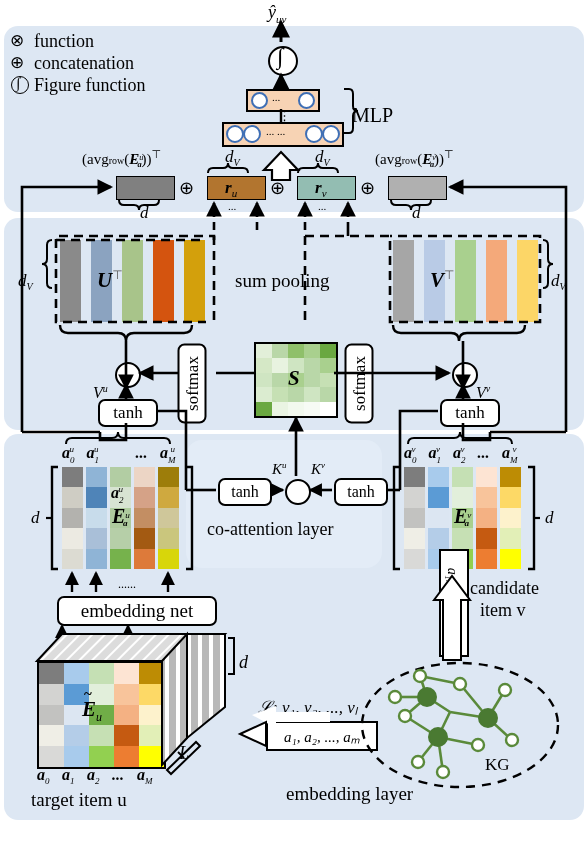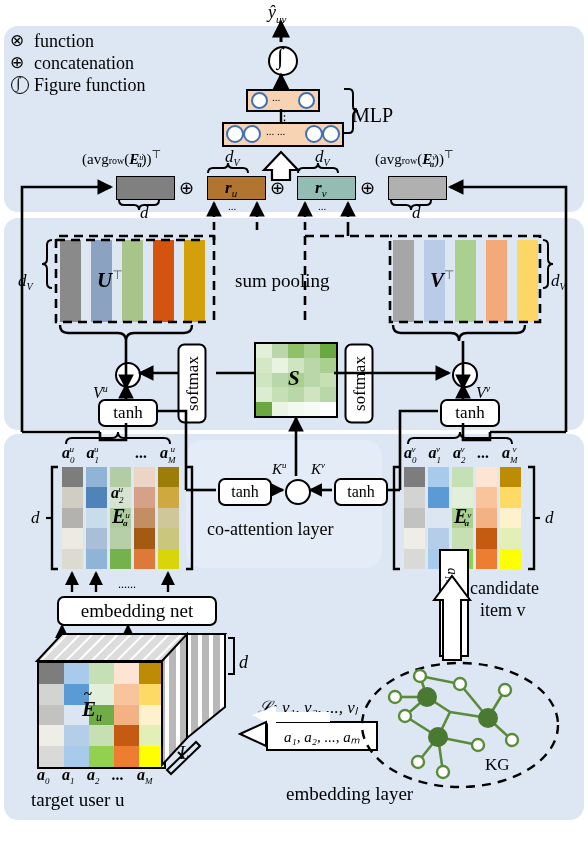--- a/index.html
+++ b/index.html
@@ -325,21 +325,21 @@
   <div class="abs" style="left:82px;top:697px;font-size:21px;z-index:8;">
     <span class="bi" style="position:relative;">E</span><span style="font-size:12px;vertical-align:sub;font-style:italic;">u</span>
   </div>
   <div class="abs" style="left:84px;top:686px;font-size:15px;z-index:9;font-weight:bold;">~</div>
 
   <div class="abs ital" style="left:239px;top:652px;font-size:18px;">d</div>
   <div class="abs ital" style="left:179px;top:743px;font-size:18px;">L</div>
   <div class="abs" style="left:75px;top:639px;font-size:11px;">......</div>
 
   <div class="txt" style="left:31px;top:789px;font-size:19px;">
-    <span>target user u</span>
+    <span>target item u</span>
   </div>
   <div class="abs" style="left:37px;top:766px;width:125px;height:20px;">
       <span class="abs" style="left: 0px; top: 0px; font-size: 16px; white-space: nowrap;"><span class="bi">a</span><span class="ital" style="font-size: 9px; vertical-align: sub;">0</span></span>
       <span class="abs" style="left: 25px; top: 0px; font-size: 16px; white-space: nowrap;"><span class="bi">a</span><span class="ital" style="font-size: 9px; vertical-align: sub;">1</span></span>
       <span class="abs" style="left: 50px; top: 0px; font-size: 16px; white-space: nowrap;"><span class="bi">a</span><span class="ital" style="font-size: 9px; vertical-align: sub;">2</span></span>
       <span class="abs" style="left: 75px; top: 0px; font-size: 16px; white-space: nowrap;"><span class="bi">...</span></span>
       <span class="abs" style="left: 100px; top: 0px; font-size: 16px; white-space: nowrap;"><span class="bi">a</span><span class="ital" style="font-size: 9px; vertical-align: sub;">M</span></span>
     </div>
 
   <div class="abs" style="left:258px;top:695px;font-size:17px;font-family:'Liberation Serif',serif;">

